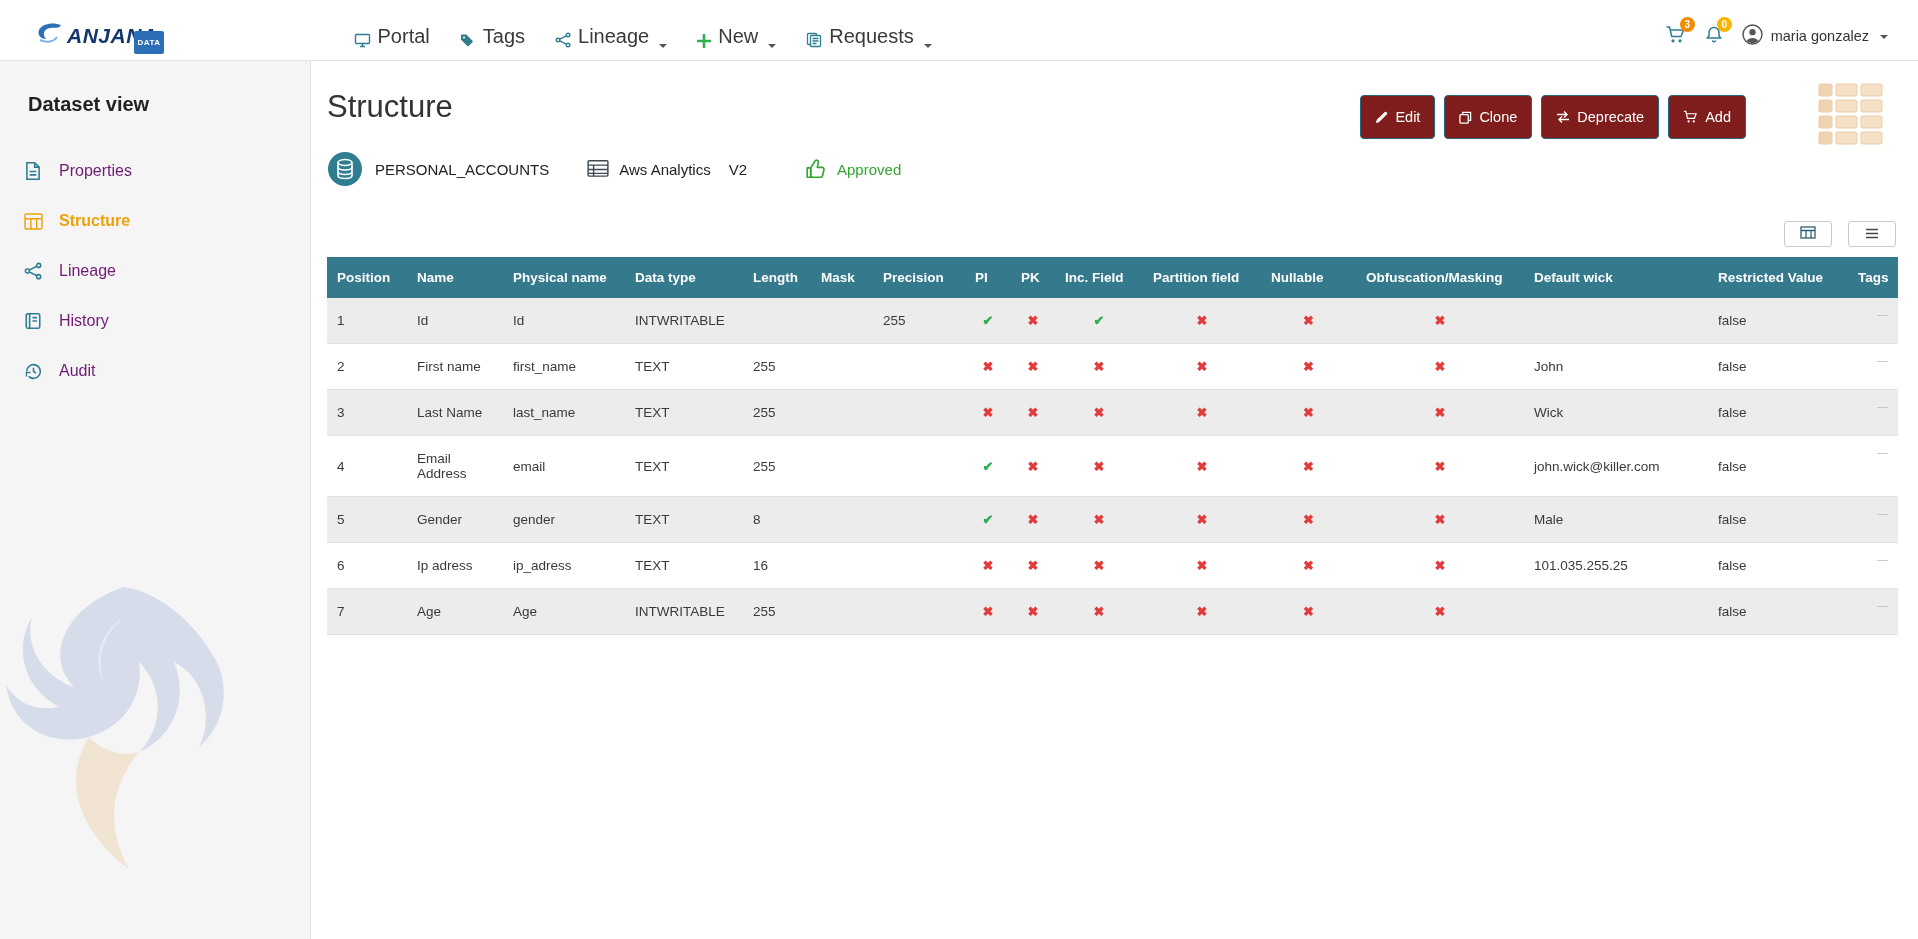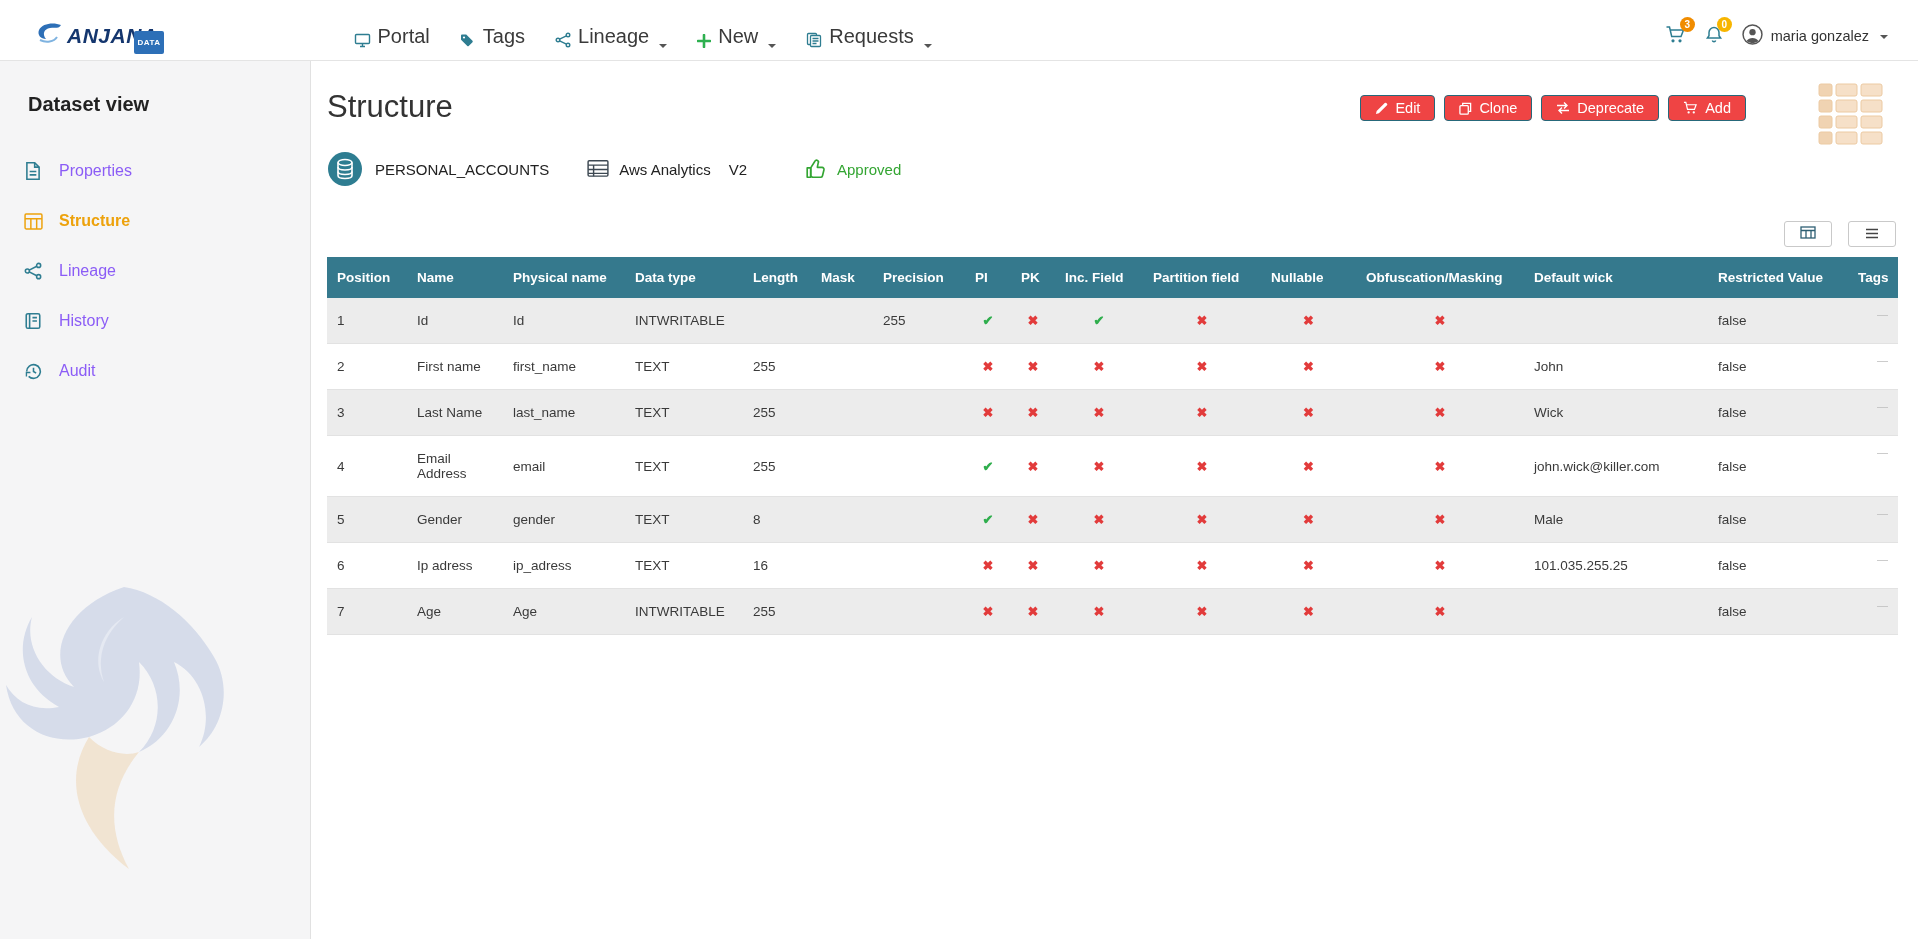--- a/index.html
+++ b/index.html
@@ -20,32 +20,32 @@
   .badge { position:absolute; top:-8px; right:-9px; min-width:15px; height:15px; border-radius:8px; font-size:10px; font-weight:700; color:#fff; display:flex; align-items:center; justify-content:center; padding:0 3px; }
   .badge-cart { background:#f08c00; }
   .badge-bell { background:#f7b500; }
   .user-area { display:flex; align-items:center; gap:8px; cursor:pointer; }
   .user-name { font-size:14.5px; color:#333; }
 
   
   .body-row { flex:1; display:flex; min-height:0; }
   .sidebar { width:311px; flex-shrink:0; background:#f5f5f6; border-right:1px solid #e1e1e1; padding-top:32px; position:relative; overflow:hidden; }
   .sidebar-title { font-size:20px; font-weight:700; color:#222; padding-left:28px; margin-bottom:30px; }
-  .side-item { height:50px; display:flex; align-items:center; gap:15px; padding-left:22px; font-size:16px; color:#8b5cf6; cursor:pointer; }
+  .side-item { height:50px; display:flex; align-items:center; gap:15px; padding-left:22px; font-size:16px; color:#701a75; cursor:pointer; }
   .side-item .sicon { display:flex; align-items:center; color:#2e7d91; width:22px; justify-content:center; }
   .side-item.active { color:#eda20c; font-weight:600; }
   .side-item.active .sicon { color:#eda20c; }
   .watermark { position:absolute; left:4px; bottom:70px; opacity:.8; pointer-events:none; }
 
   
   .main { flex:1; background:#fff; padding:0 20px 0 16px; min-width:0; }
   .content-header { position:relative; padding-top:28px; }
   .page-title { font-size:31px; font-weight:400; color:#333; }
   .actions { position:absolute; top:34px; right:152px; display:flex; gap:9px; }
-  .btn { display:inline-flex; align-items:center; gap:7px; background:#ef4444; color:#fff; border:1px solid #26687a; border-radius:4px; padding:0 14px; height:26px; font-size:14.5px; font-family:inherit; cursor:pointer; }
+  .btn { display:inline-flex; align-items:center; gap:7px; background:#7f1d1d; color:#fff; border:1px solid #26687a; border-radius:4px; padding:0 14px; height:44px; font-size:14.5px; font-family:inherit; cursor:pointer; }
   .btn .bicon { display:flex; align-items:center; }
   .big-grid { position:absolute; top:22px; right:14px; }
 
   .dataset-row { margin-top:26px; display:flex; align-items:center; font-size:15px; color:#222; }
   .db-badge { display:flex; align-items:center; margin-right:12px; }
   .ds-name { font-weight:400; }
   .analytics-icon { margin-left:38px; margin-right:10px; display:flex; align-items:center; }
   .ds-version { margin-left:18px; }
   .thumb { margin-left:58px; margin-right:10px; display:flex; align-items:center; }
   .ds-status { color:#33a532; }

